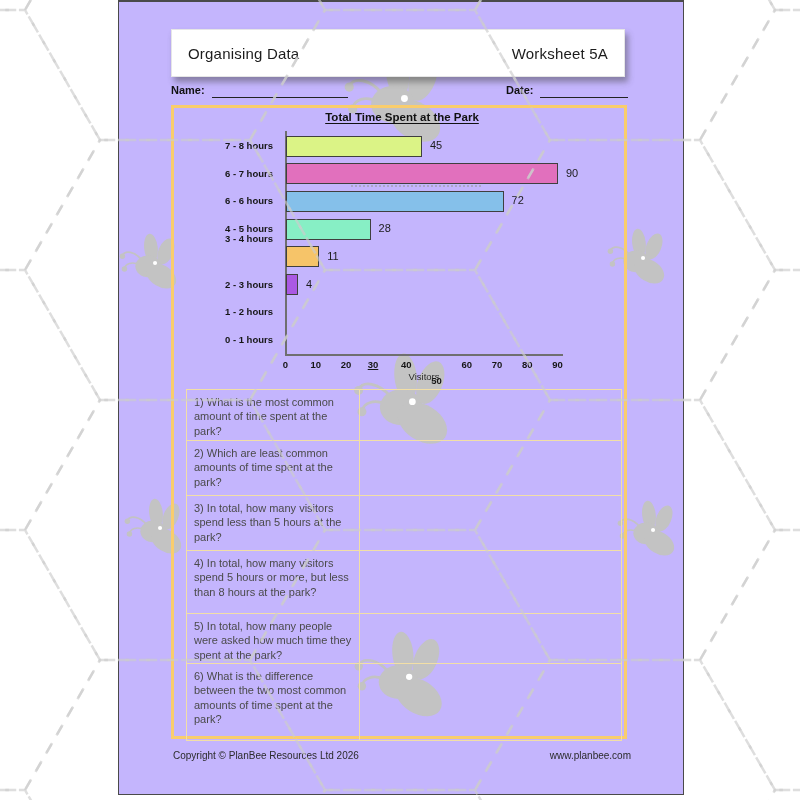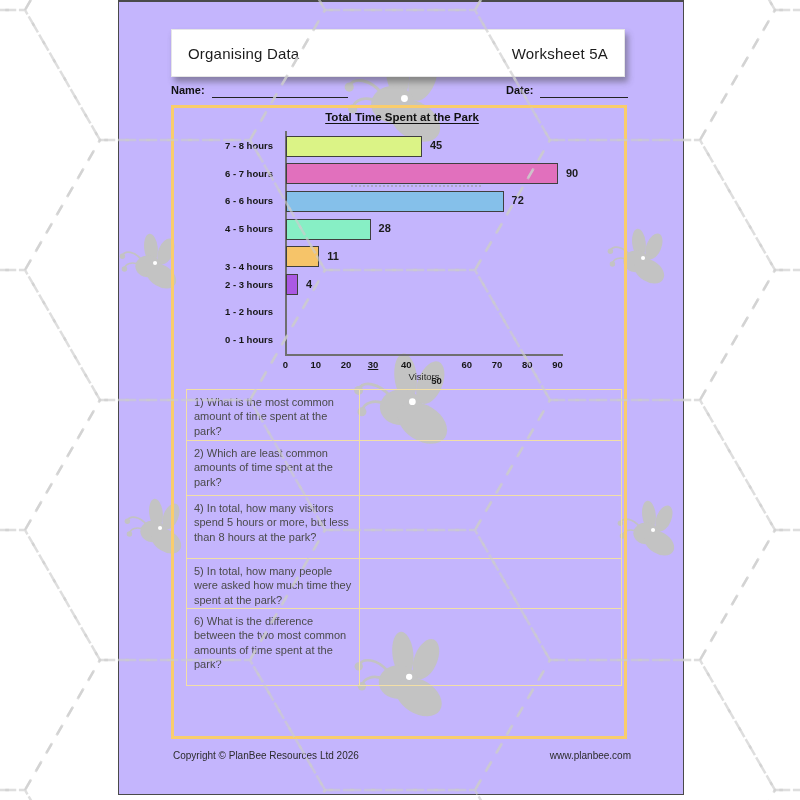--- a/index.html
+++ b/index.html
@@ -40,21 +40,21 @@
   }
 
   
   .chart-title{
     position:absolute;left:52px;top:109px;width:462px;text-align:center;
     font-size:11.5px;font-weight:bold;color:#111;
     text-decoration:underline;text-underline-offset:2px;
   }
   .cat-label{position:absolute;width:114px;left:40px;text-align:right;font-size:9.5px;font-weight:bold;color:#161616;}
   .bar{position:absolute;left:167px;height:21px;border:1.5px solid #3f3f3f;box-sizing:border-box;}
-  .val-label{position:absolute;font-size:11px;color:#1c1c1c;font-weight:bold;}
+  .val-label{position:absolute;font-size:11px;color:#1c1c1c;}
   .y-axis{position:absolute;left:165.5px;top:129px;width:2px;height:224px;background:#6f6f6f;}
   .x-axis{position:absolute;left:165.5px;top:352px;width:278px;height:2px;background:#6f6f6f;}
   .x-tick{position:absolute;top:357px;width:24px;margin-left:-12px;text-align:center;font-size:9.5px;font-weight:bold;color:#161616;}
   .x-label{position:absolute;top:369px;left:166px;width:278px;text-align:center;font-size:9.5px;color:#2a2a2a;}
   .microprint{position:absolute;left:232px;top:183px;width:130px;border-top:2px dotted #9a9a9a;opacity:.55;}
 
   
   .qtable{
     position:absolute;left:67px;top:387px;width:436px;box-sizing:border-box;
     border:1px solid var(--tableBorder,#f2dfa6);
@@ -129,21 +129,21 @@
           <div class="val-label" style="left: 311px; top: 137px;">45</div>
           <div class="cat-label" style="top: 165.7px;">6 - 7 hours</div>
           <div class="bar" style="top: 161.2px; width: 272px; background: rgb(225, 112, 189);"></div>
           <div class="val-label" style="left: 447px; top: 164.7px;">90</div>
           <div class="cat-label" style="top: 193.4px;">6 - 6 hours</div>
           <div class="bar" style="top: 188.9px; width: 217.6px; background: rgb(133, 192, 234);"></div>
           <div class="val-label" style="left: 392.6px; top: 192.4px;">72</div>
           <div class="cat-label" style="top: 221.1px;">4 - 5 hours</div>
           <div class="bar" style="top: 216.6px; width: 84.6222px; background: rgb(135, 239, 197);"></div>
           <div class="val-label" style="left: 259.622px; top: 220.1px;">28</div>
-          <div class="cat-label" style="top: 259px;">3 - 4 hours</div>
+          <div class="cat-label" style="top: 231px;">3 - 4 hours</div>
           <div class="bar" style="top: 244.3px; width: 33.2444px; background: rgb(246, 196, 105);"></div>
           <div class="val-label" style="left: 208.244px; top: 247.8px;">11</div>
           <div class="cat-label" style="top: 276.5px;">2 - 3 hours</div>
           <div class="bar" style="top: 272px; width: 12.0889px; background: rgb(170, 89, 227);"></div>
           <div class="val-label" style="left: 187.089px; top: 275.5px;">4</div>
           <div class="cat-label" style="top: 304.2px;">1 - 2 hours</div>
           <div class="cat-label" style="top: 331.9px;">0 - 1 hours</div>
         </div>
       <div id="chart-ticks">
           <div class="x-tick" style="left: 166.5px;">0</div>
@@ -160,20 +160,24 @@
       <div class="x-label">Visitors</div>
       <div class="microprint"></div>
 
       <div class="qtable" id="qtable">
           <div class="qrow" style="height: 50px;">
             <div class="qcell">1) What is the most common amount of time spent at the park?</div>
             <div class="acell"></div>
           </div>
           <div class="qrow" style="height: 55px;">
             <div class="qcell">2) Which are least common amounts of time spent at the park?</div>
+            <div class="acell"></div>
+          </div>
+          <div class="qrow" style="height: 55px;">
+            <div class="qcell">3) In total, how many visitors spend less than 5 hours at the park?</div>
             <div class="acell"></div>
           </div>
           <div class="qrow" style="height: 63px;">
             <div class="qcell">4) In total, how many visitors spend 5 hours or more, but less than 8 hours at the park?</div>
             <div class="acell"></div>
           </div>
           <div class="qrow" style="height: 50px;">
             <div class="qcell">5) In total, how many people were asked how much time they spent at the park?</div>
             <div class="acell"></div>
           </div>

